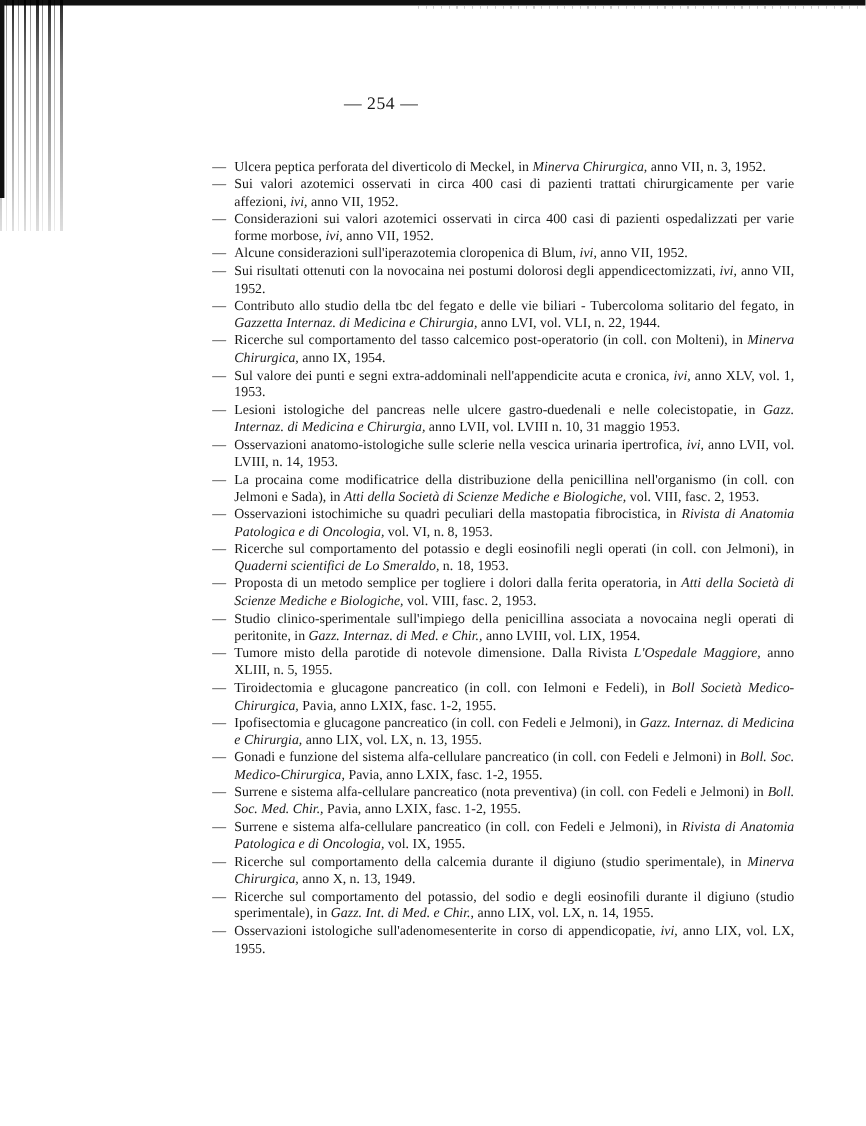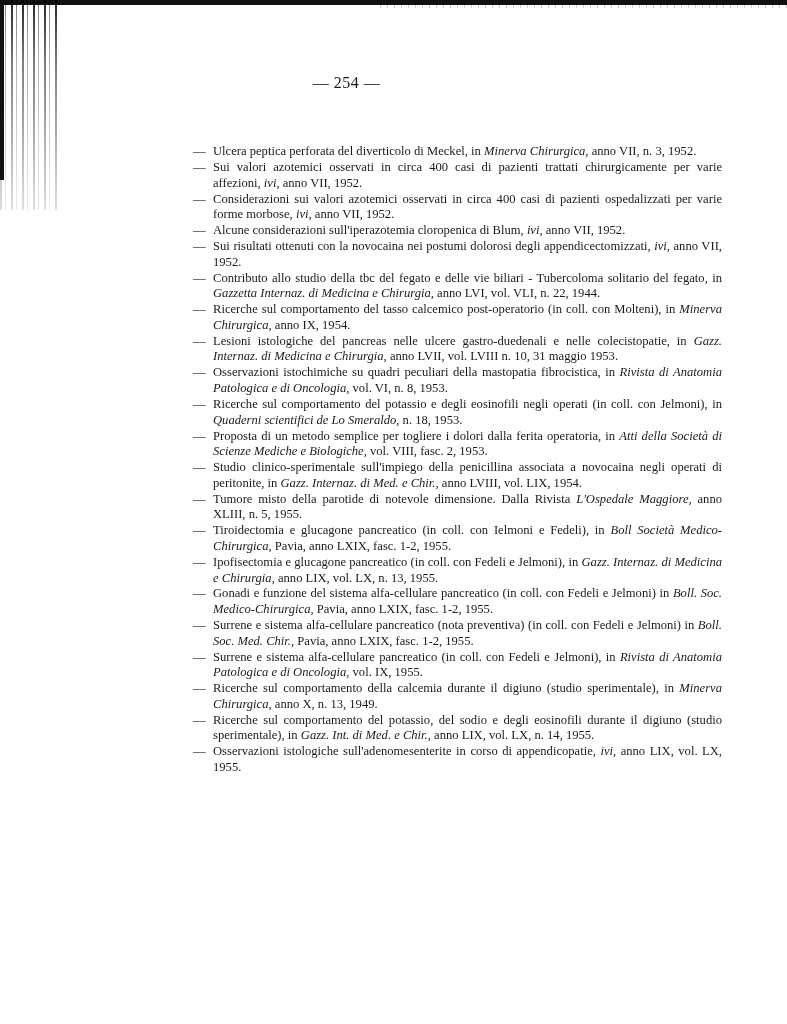--- a/index.html
+++ b/index.html
@@ -9,21 +9,21 @@
     }
     .top-border { position: absolute; left: 0; top: 0; width: 787px; height: 5px; background: #111; }
     .top-border-fade { position: absolute; left: 380px; top: 5px; width: 407px; height: 3px;
       background: repeating-linear-gradient(90deg, #999 0 1px, transparent 1px 7px); opacity: .5; }
     .left-edge { position: absolute; left: 0; top: 0; width: 60px; height: 210px;
       background:
         repeating-linear-gradient(90deg, rgba(0,0,0,.85) 0 2px, transparent 2px 5px, rgba(0,0,0,.5) 5px 6px, transparent 6px 11px);
       -webkit-mask-image: linear-gradient(180deg, #000 0%, rgba(0,0,0,.6) 30%, rgba(0,0,0,.15) 100%);
       mask-image: linear-gradient(180deg, #000 0%, rgba(0,0,0,.6) 30%, rgba(0,0,0,.15) 100%); }
     .left-bar { position: absolute; left: 0; top: 0; width: 4px; height: 180px; background: #111; }
-    .page-number { position: absolute; top: 74px; left: 0; width: 693px; text-align: center;
+    .page-number { position: absolute; top: 86px; left: 0; width: 693px; text-align: center;
       font-size: 16px; letter-spacing: .5px; }
     .entries { position: absolute; left: 162px; top: 144px; width: 560px; list-style: none; margin: 0; padding: 0; }
     .entry { font-size: 12.6px; line-height: 15.6px; text-align: justify; text-align-last: left;
       padding-left: 20px; text-indent: -20px; margin-bottom: 0.4px; margin-left: 31px; }
     .entry .dash { display: inline-block; width: 20px; text-indent: 0; }
     .entry i { font-style: italic; }
   </style>
 </head>
 <body>
 
@@ -35,21 +35,24 @@
 <div class="page-number">— 254 —</div>
 
 <ul class="entries" id="entries">
     <li class="entry"><span class="dash">—</span><span>Ulcera peptica perforata del diverticolo di Meckel, in </span><i>Minerva Chirurgica,</i><span> anno VII, n. 3, 1952.</span></li>
     <li class="entry"><span class="dash">—</span><span>Sui valori azotemici osservati in circa 400 casi di pazienti trattati chirurgicamente per varie affezioni, </span><i>ivi,</i><span> anno VII, 1952.</span></li>
     <li class="entry"><span class="dash">—</span><span>Considerazioni sui valori azotemici osservati in circa 400 casi di pazienti ospedalizzati per varie forme morbose, </span><i>ivi,</i><span> anno VII, 1952.</span></li>
     <li class="entry"><span class="dash">—</span><span>Alcune considerazioni sull'iperazotemia cloropenica di Blum, </span><i>ivi,</i><span> anno VII, 1952.</span></li>
     <li class="entry"><span class="dash">—</span><span>Sui risultati ottenuti con la novocaina nei postumi dolorosi degli appendicectomizzati, </span><i>ivi,</i><span> anno VII, 1952.</span></li>
     <li class="entry"><span class="dash">—</span><span>Contributo allo studio della tbc del fegato e delle vie biliari - Tubercoloma solitario del fegato, in </span><i>Gazzetta Internaz. di Medicina e Chirurgia,</i><span> anno LVI, vol. VLI, n. 22, 1944.</span></li>
     <li class="entry"><span class="dash">—</span><span>Ricerche sul comportamento del tasso calcemico post-operatorio (in coll. con Molteni), in </span><i>Minerva Chirurgica,</i><span> anno IX, 1954.</span></li>
+    <li class="entry"><span class="dash">—</span><span>Sul valore dei punti e segni extra-addominali nell'appendicite acuta e cronica, </span><i>ivi,</i><span> anno XLV, vol. 1, 1953.</span></li>
     <li class="entry"><span class="dash">—</span><span>Lesioni istologiche del pancreas nelle ulcere gastro-duedenali e nelle colecistopatie, in </span><i>Gazz. Internaz. di Medicina e Chirurgia,</i><span> anno LVII, vol. LVIII n. 10, 31 maggio 1953.</span></li>
+    <li class="entry"><span class="dash">—</span><span>Osservazioni anatomo-istologiche sulle sclerie nella vescica urinaria ipertrofica, </span><i>ivi,</i><span> anno LVII, vol. LVIII, n. 14, 1953.</span></li>
+    <li class="entry"><span class="dash">—</span><span>La procaina come modificatrice della distribuzione della penicillina nell'organismo (in coll. con Jelmoni e Sada), in </span><i>Atti della Società di Scienze Mediche e Biologiche,</i><span> vol. VIII, fasc. 2, 1953.</span></li>
     <li class="entry"><span class="dash">—</span><span>Osservazioni istochimiche su quadri peculiari della mastopatia fibrocistica, in </span><i>Rivista di Anatomia Patologica e di Oncologia,</i><span> vol. VI, n. 8, 1953.</span></li>
     <li class="entry"><span class="dash">—</span><span>Ricerche sul comportamento del potassio e degli eosinofili negli operati (in coll. con Jelmoni), in </span><i>Quaderni scientifici de Lo Smeraldo,</i><span> n. 18, 1953.</span></li>
     <li class="entry"><span class="dash">—</span><span>Proposta di un metodo semplice per togliere i dolori dalla ferita operatoria, in </span><i>Atti della Società di Scienze Mediche e Biologiche,</i><span> vol. VIII, fasc. 2, 1953.</span></li>
     <li class="entry"><span class="dash">—</span><span>Studio clinico-sperimentale sull'impiego della penicillina associata a novocaina negli operati di peritonite, in </span><i>Gazz. Internaz. di Med. e Chir.,</i><span> anno LVIII, vol. LIX, 1954.</span></li>
     <li class="entry"><span class="dash">—</span><span>Tumore misto della parotide di notevole dimensione. Dalla Rivista </span><i>L'Ospedale Maggiore,</i><span> anno XLIII, n. 5, 1955.</span></li>
     <li class="entry"><span class="dash">—</span><span>Tiroidectomia e glucagone pancreatico (in coll. con Ielmoni e Fedeli), in </span><i>Boll Società Medico-Chirurgica,</i><span> Pavia, anno LXIX, fasc. 1-2, 1955.</span></li>
     <li class="entry"><span class="dash">—</span><span>Ipofisectomia e glucagone pancreatico (in coll. con Fedeli e Jelmoni), in </span><i>Gazz. Internaz. di Medicina e Chirurgia,</i><span> anno LIX, vol. LX, n. 13, 1955.</span></li>
     <li class="entry"><span class="dash">—</span><span>Gonadi e funzione del sistema alfa-cellulare pancreatico (in coll. con Fedeli e Jelmoni) in </span><i>Boll. Soc. Medico-Chirurgica,</i><span> Pavia, anno LXIX, fasc. 1-2, 1955.</span></li>
     <li class="entry"><span class="dash">—</span><span>Surrene e sistema alfa-cellulare pancreatico (nota preventiva) (in coll. con Fedeli e Jelmoni) in </span><i>Boll. Soc. Med. Chir.,</i><span> Pavia, anno LXIX, fasc. 1-2, 1955.</span></li>
     <li class="entry"><span class="dash">—</span><span>Surrene e sistema alfa-cellulare pancreatico (in coll. con Fedeli e Jelmoni), in </span><i>Rivista di Anatomia Patologica e di Oncologia,</i><span> vol. IX, 1955.</span></li>

